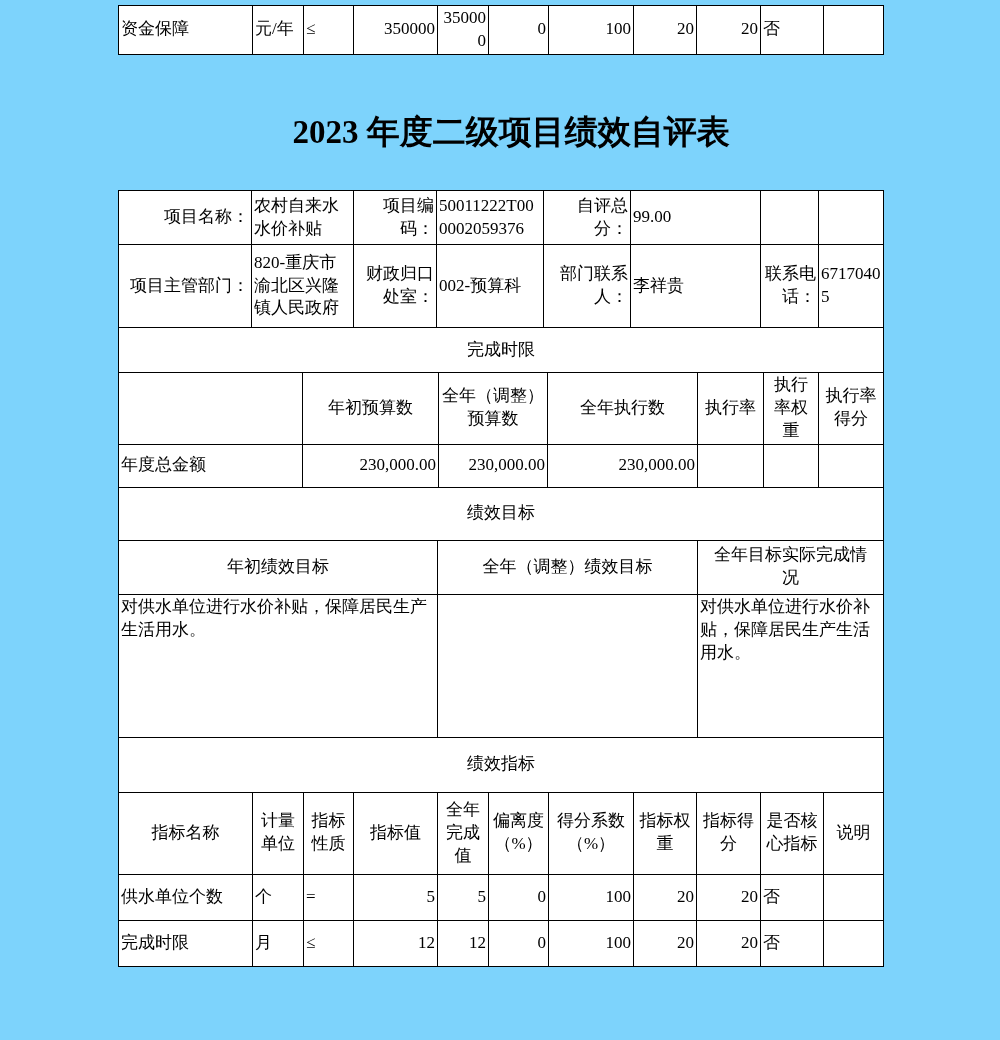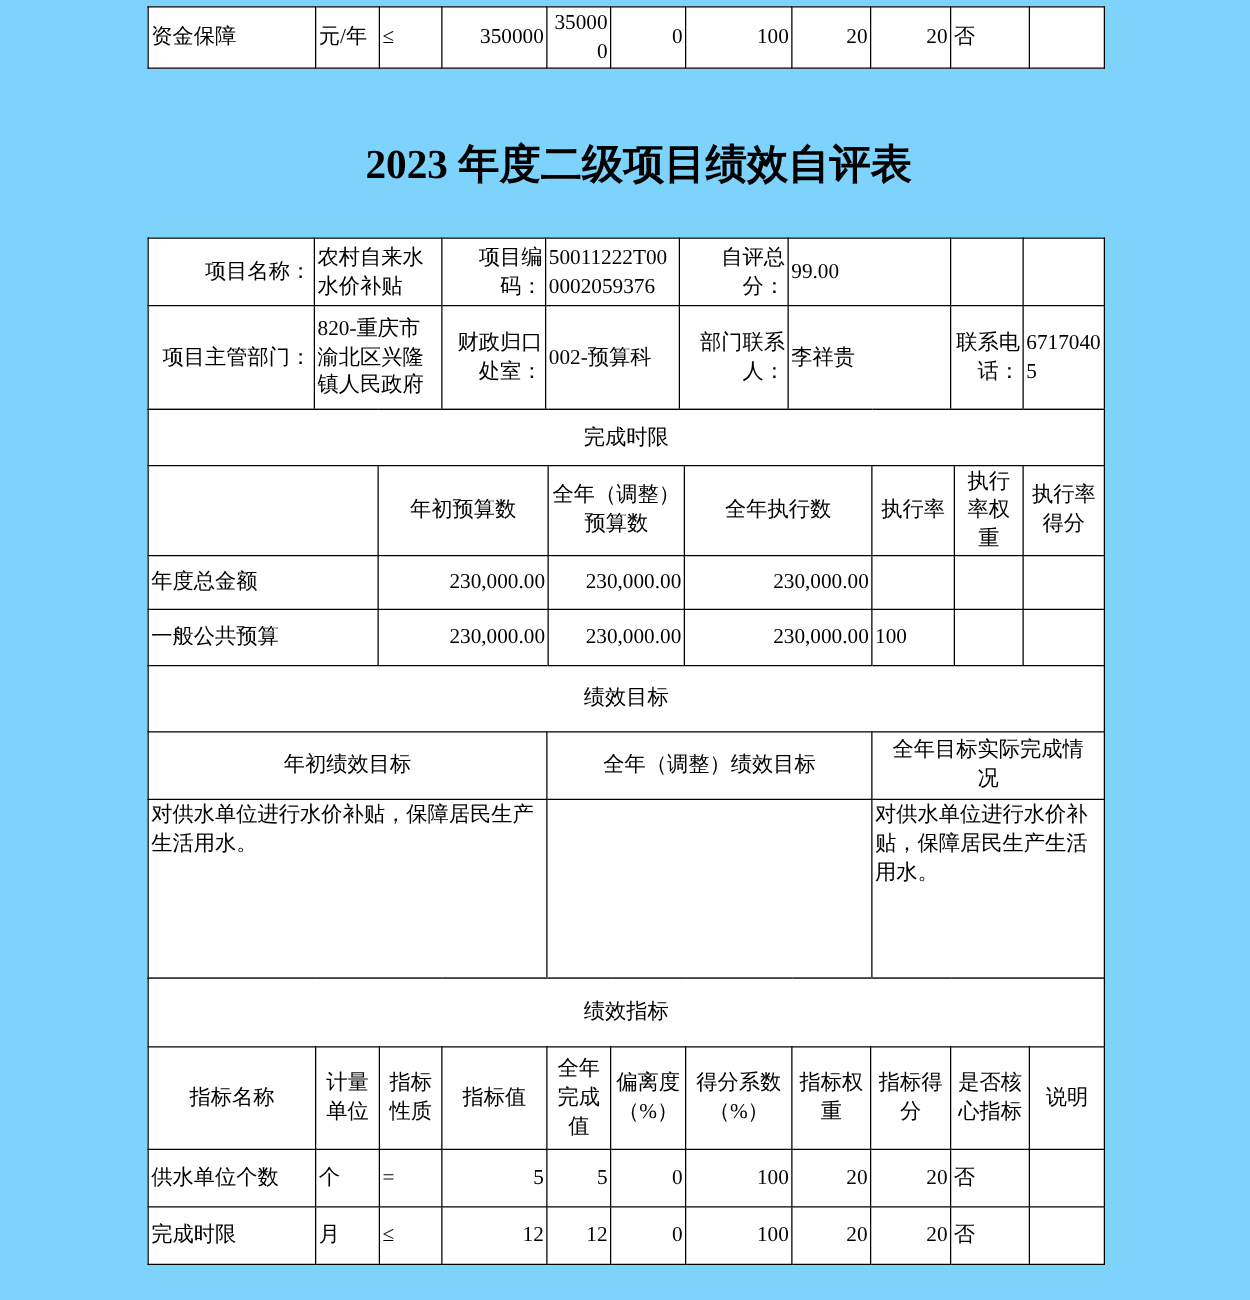--- a/index.html
+++ b/index.html
@@ -138,29 +138,20 @@
       </tr>
       <tr style="height:43px">
         <td class="al">年度总金额</td>
         <td class="ac">230,000.00</td>
         <td class="ac">230,000.00</td>
         <td class="ac">230,000.00</td>
         <td class="al"></td>
         <td class="al"></td>
         <td class="ar"></td>
       </tr>
-      <tr style="height:45px">
-        <td class="al">一般公共预算</td>
-        <td class="ac">230,000.00</td>
-        <td class="ac">230,000.00</td>
-        <td class="ac">230,000.00</td>
-        <td class="al">100</td>
-        <td class="al"></td>
-        <td class="ar"></td>
-      </tr>
     </tbody>
       </table>
 
     <table>
       <colgroup>
         <col style="width:319px">
           <col style="width:260px">
           <col style="width:186px">
       </colgroup>
       <tbody>

